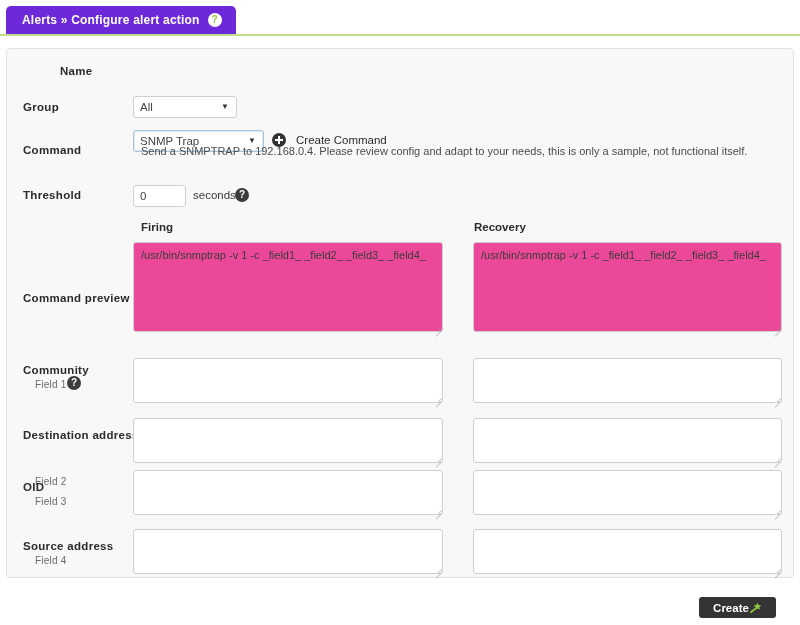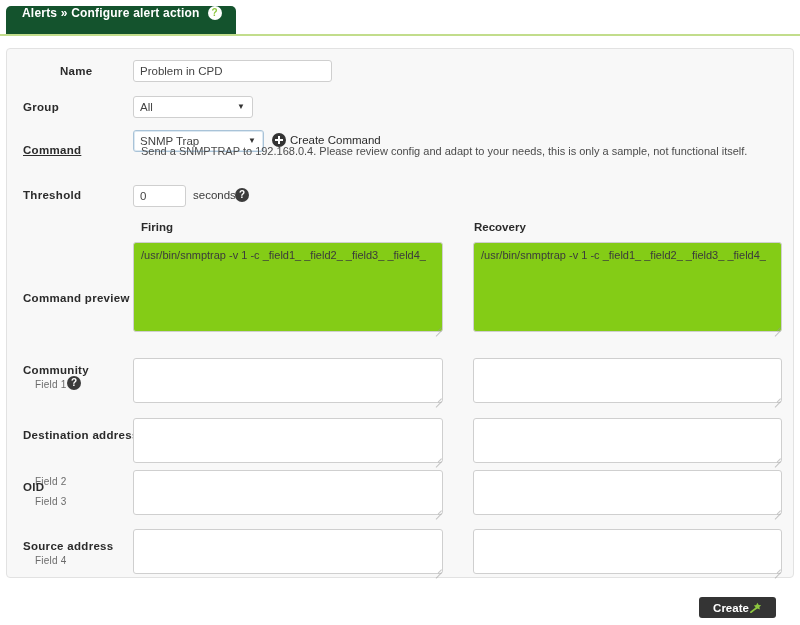--- a/index.html
+++ b/index.html
@@ -10,23 +10,23 @@
     font-family: "Liberation Sans", sans-serif;
     overflow: hidden;
   }
   #root { position: relative; width: 800px; height: 625px; }
 
   
   .tabbar { position: absolute; left: 0; top: 6px; width: 800px; height: 30px; }
   .tab {
     position: absolute; left: 6px; top: 0;
     height: 28px;
-    background: #14532d;
+    background: #6d28d9;
     border-radius: 5px 5px 0 0;
-    display: flex; 
+    display: flex; align-items: center;
     padding: 0 14px 0 16px;
     gap: 8px;
   }
   .tab-title {
     color: #ffffff;
     font-size: 12px;
     font-weight: bold;
     letter-spacing: .2px;
     white-space: nowrap;
   }
@@ -107,21 +107,21 @@
     border: 1px solid #cfcfcf;
     border-radius: 3px;
     font-family: "Liberation Sans", sans-serif;
     font-size: 11px;
     color: #444;
     padding: 6px 7px;
     resize: none;
     outline: none;
     overflow: hidden;
   }
-  textarea.ta.preview { background: #84cc16; color: #3b3b3b; }
+  textarea.ta.preview { background: #ec4899; color: #3b3b3b; }
   textarea.ta.field { background: #ffffff; }
   .resize-grip {
     position: absolute;
     width: 9px; height: 9px;
     pointer-events: none;
     opacity: .55;
   }
   .resize-grip i {
     position: absolute; right: 0; background: #9a9a9a; height: 1px;
   }
@@ -139,21 +139,21 @@
     position: absolute;
     width: 14px; height: 14px; border-radius: 50%;
     background: #3b3b3b; color: #ffffff;
     font-size: 10px; font-weight: bold;
     display: flex; align-items: center; justify-content: center;
     line-height: 1;
   }
 
   .createcmd {
     position: absolute;
-    display: flex; align-items: center; gap: 4px;
+    display: flex; align-items: center; gap: 10px;
     font-size: 11.5px; color: #2b2b2b;
   }
   .plus-icon {
     width: 14px; height: 14px; border-radius: 50%;
     background: #333333; position: relative; flex: none;
   }
   .plus-icon::before, .plus-icon::after {
     content: ""; position: absolute; background: #ffffff;
   }
   .plus-icon::before { left: 3px; top: 6px; width: 8px; height: 2px; }
@@ -180,29 +180,28 @@
     <div class="tab">
       <span class="tab-title">Alerts » Configure alert action</span>
       <span class="tab-help">?</span>
     </div>
   </div>
   <div class="tabrule"></div>
 
   <div class="panel">
 
     <div class="label" style="left:16px; top:16px;margin-left:37px;">Name</div>
-    <input class="txt" style="left: 126px; top: 11px; width: 199px;" value="Problem in CPD">
 
     <div class="label" style="left:16px; top:52px;">Group</div>
-    <div class="sel" style="left:126px; top:47px; width:120px;">
+    <div class="sel" style="left:126px; top:47px; width:104px;">
       <span>All</span>
       <span class="caret">▼</span>
     </div>
 
-    <div class="label" style="left:16px; top:95px;text-decoration:underline;">Command</div>
+    <div class="label" style="left:16px; top:95px;">Command</div>
     <div class="sel focus" style="left:126px; top:81px; width:131px;">
       <span>SNMP Trap</span>
       <span class="caret">▼</span>
     </div>
     <div class="createcmd" style="left:265px; top:84px;">
       <span class="plus-icon"></span>
       <span>Create Command</span>
     </div>
     <div class="hint" style="left:134px; top:96px; width:640px;">Send a SNMPTRAP to 192.168.0.4. Please review config and adapt to your needs, this is only a sample, not functional itself.</div>
 

